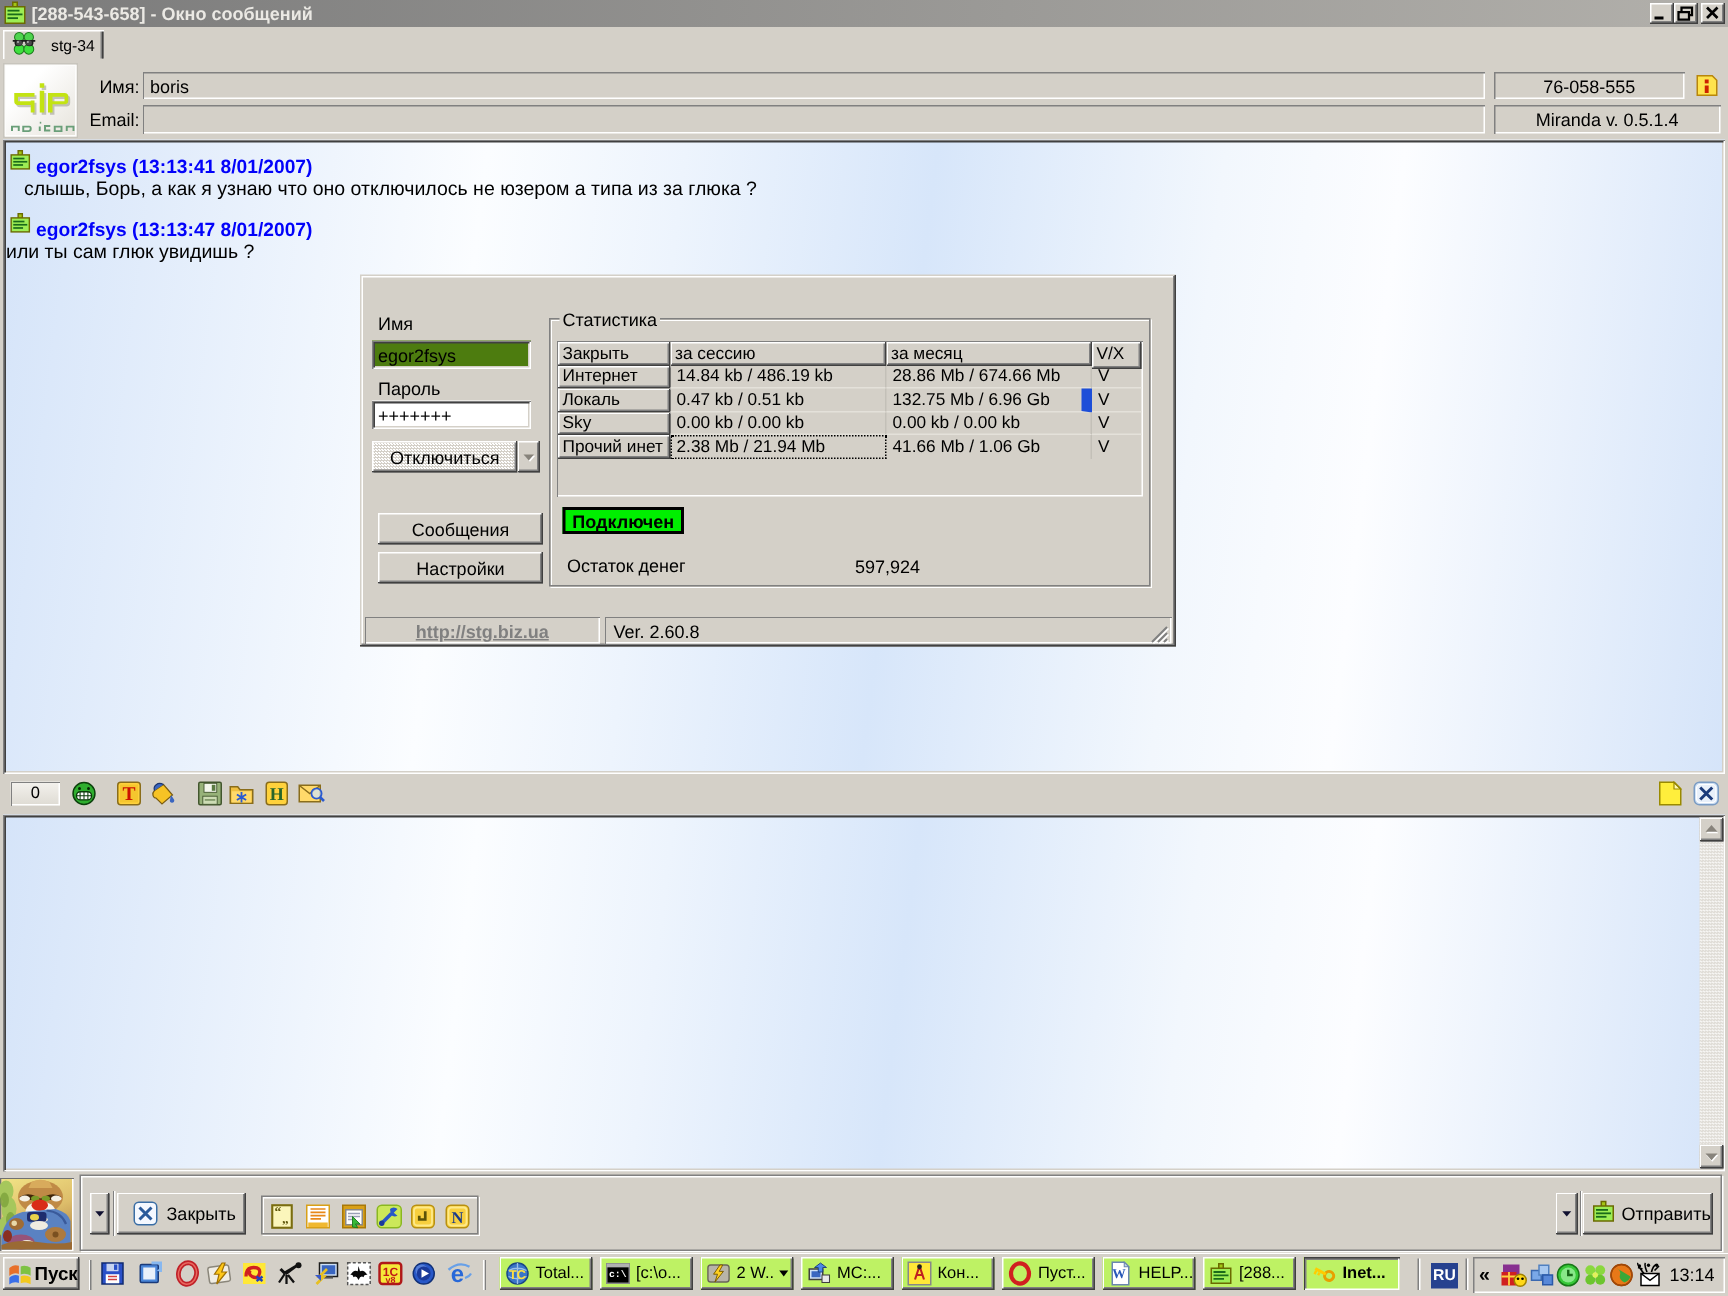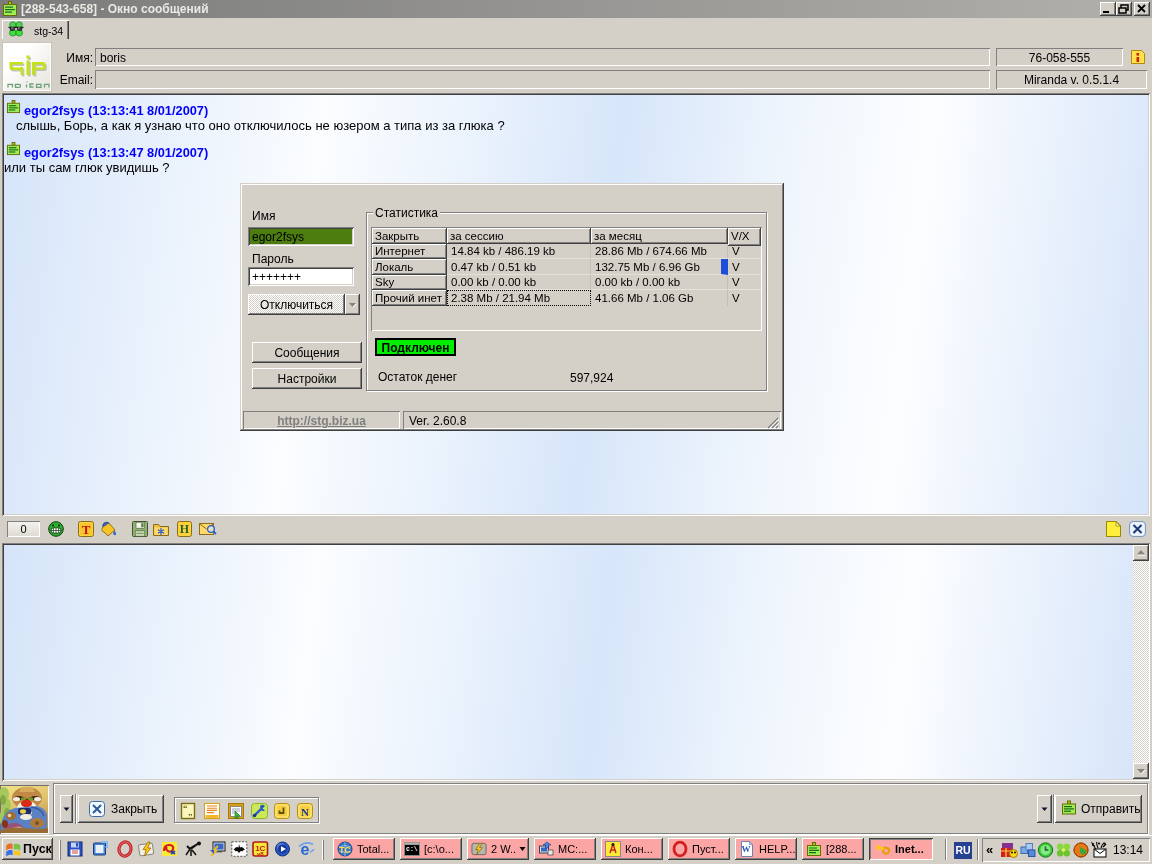--- a/index.html
+++ b/index.html
@@ -4,21 +4,21 @@
 <style>
 * { margin:0; padding:0; box-sizing:border-box; }
 html,body { width:1152px; height:864px; overflow:hidden; }
 body { font-family:"Liberation Sans", sans-serif; font-size:11px; background:#d4d0c8; position:relative; -webkit-font-smoothing:antialiased; }
 .abs { position:absolute; }
 .raised { background:#d4d0c8; box-shadow: inset -1px -1px 0 #404040, inset 1px 1px 0 #ffffff, inset -2px -2px 0 #808080; }
 .sunkeng { background:#d4d0c8; box-shadow: inset 1px 1px 0 #808080, inset -1px -1px 0 #ffffff; }
 .sunken2 { box-shadow: inset 1px 1px 0 #808080, inset -1px -1px 0 #ffffff, inset 2px 2px 0 #404040, inset -2px -2px 0 #d4d0c8; }
 .etched { border:1px solid #808080; box-shadow: inset 1px 1px 0 #ffffff, 1px 1px 0 #ffffff; }
 .dither { background-image: repeating-conic-gradient(#ffffff 0% 25%, #d4d0c8 0% 50%); background-size:2px 2px; }
-.tbtn { position:absolute; background:#fca5a5; box-shadow: inset -1px -1px 0 #404040, inset 1px 1px 0 #ffffff, inset -2px -2px 0 #808080; display:flex; align-items:center; padding-left:4px; white-space:nowrap; overflow:hidden; }
+.tbtn { position:absolute; background:#bef264; box-shadow: inset -1px -1px 0 #404040, inset 1px 1px 0 #ffffff, inset -2px -2px 0 #808080; display:flex; align-items:center; padding-left:4px; white-space:nowrap; overflow:hidden; }
 .grad { background: linear-gradient(97deg, #d5e4f9 0%, #fbfdff 27%, #edf4fd 38%, #d7e6fa 52%, #f2f7fd 68%, #fcfdff 78%, #d5e4f9 100%); }
 svg { position:absolute; overflow:visible; }
 </style>
 </head>
 <body>
 
 <div class="abs" style="left:0;top:0;width:1152px;height:18px;background:linear-gradient(90deg,#7b7b7b,#b2b0ab);"></div>
 <div class="abs" style="left:2px;top:1px;width:16px;height:16px;">
   <svg width="16" height="16" viewBox="0 0 16 16">
     <rect x="6.5" y="0.5" width="3" height="4" fill="#a3c515" stroke="#6b6b00" stroke-width="1"></rect>

